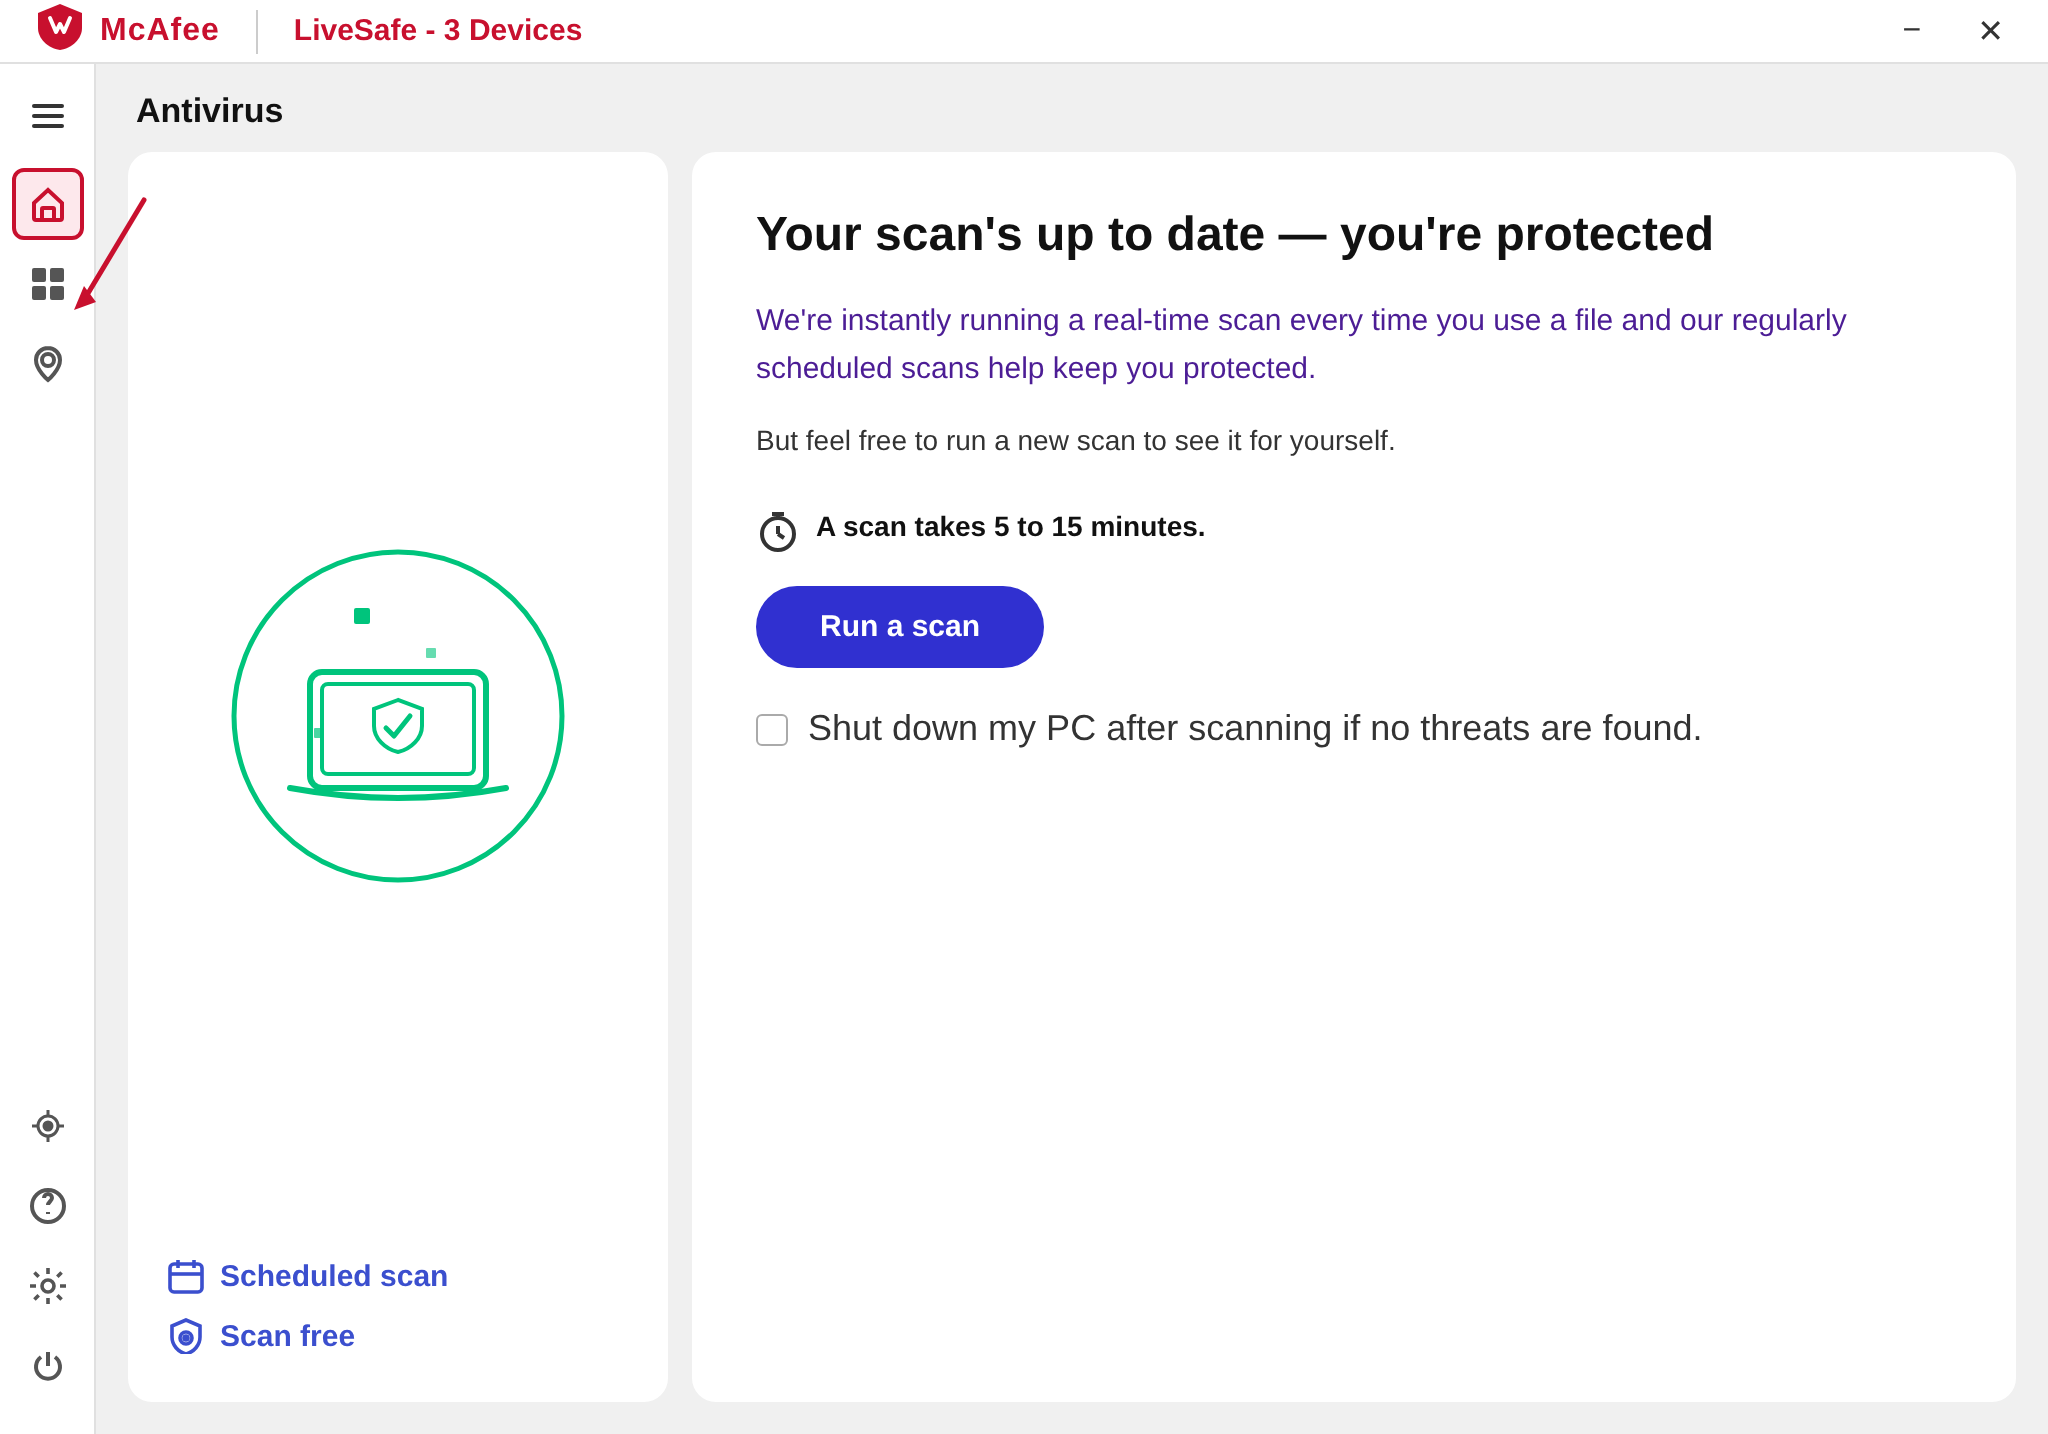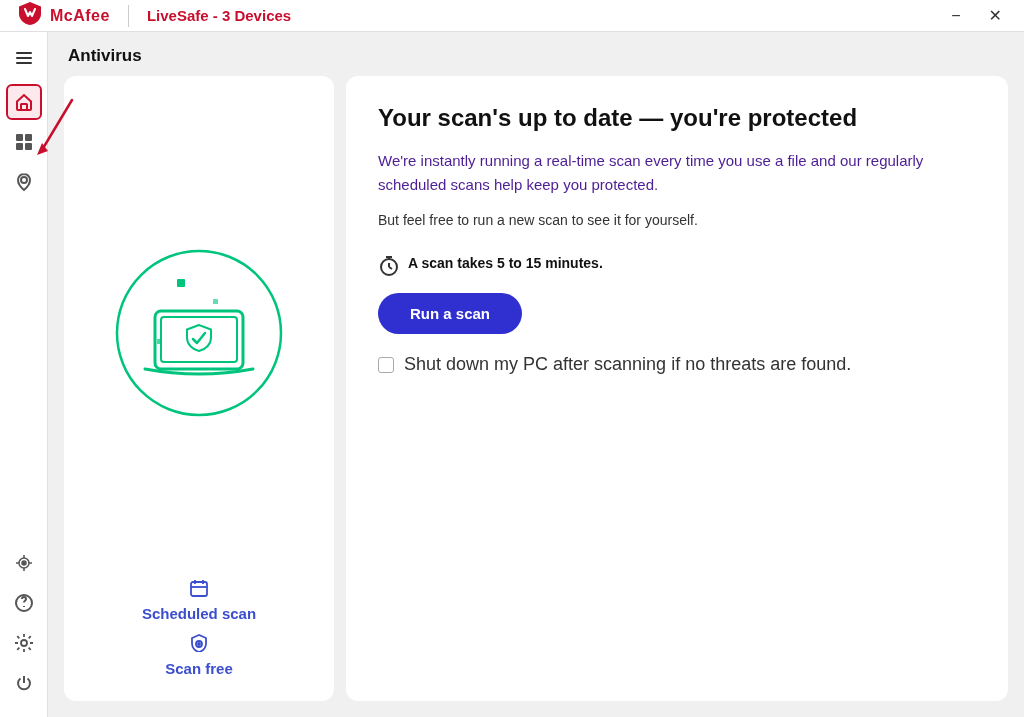--- a/index.html
+++ b/index.html
@@ -181,21 +181,20 @@
     }
     .panel-link {
       display: flex;
       align-items: center;
       gap: 8px;
       color: #3b4fce;
       font-weight: 600;
       font-size: 15px;
       cursor: pointer;
       text-decoration: none;
-      flex-direction: column;
     }
     .panel-link svg {
       width: 18px;
       height: 18px;
       color: #3b4fce;
       flex-shrink: 0;
     }
 
     
     .right-panel {

